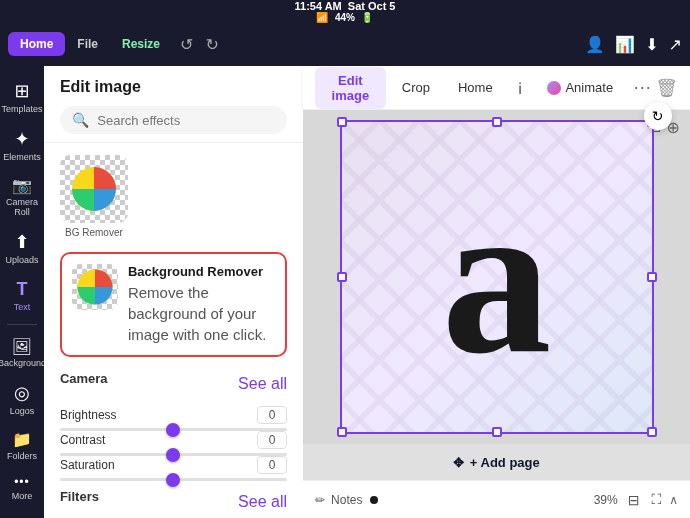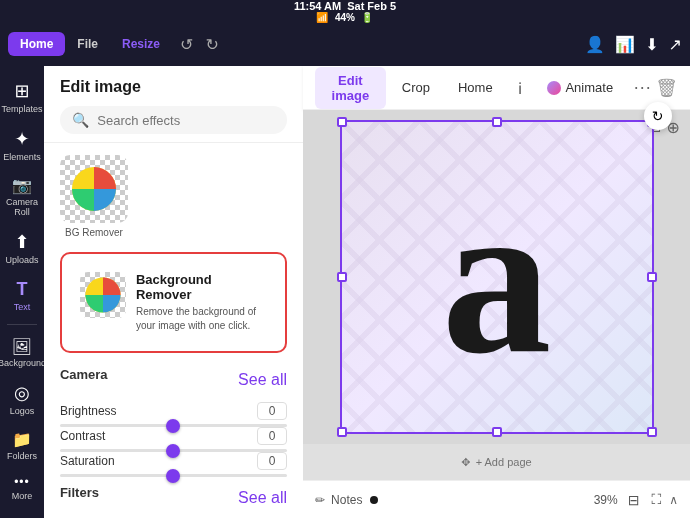--- a/index.html
+++ b/index.html
@@ -37,21 +37,21 @@
       font-size: 12px;
       font-weight: 600;
       padding: 5px 12px;
       border-radius: 6px;
       cursor: pointer;
       border: none;
       background: transparent;
     }
     .nav-btn.active { background: #7c3aed; color: white; }
     .nav-btn.file { background: transparent; color: #ccc; }
-    .nav-btn.resize { background: transparent; color: #8b5cf6; }
+    .nav-btn.resize { background: transparent; color: #86efac; }
     .nav-arrows { display: flex; gap: 4px; margin-left: 4px; }
     .nav-arrow { color: #aaa; font-size: 16px; cursor: pointer; padding: 2px 4px; }
     .nav-right-icons { margin-left: auto; display: flex; gap: 10px; align-items: center; }
     .nav-icon { color: white; font-size: 16px; cursor: pointer; }
 
     
     .main-layout {
       display: flex;
       width: 690px;
       height: calc(518px - 22px - 44px);
@@ -154,40 +154,40 @@
       align-items: center;
       justify-content: center;
     }
     .effect-thumb-label { font-size: 10px; color: #555; }
 
     
     .bg-remover-card {
       display: flex;
       align-items: flex-start;
       gap: 10px;
-      padding: 18px;
+      padding: 10px;
       border: 2px solid #e53e3e;
       border-radius: 10px;
       margin-bottom: 14px;
       cursor: pointer;
       background: white;
     }
     .bg-remover-icon {
       width: 46px;
       height: 46px;
       flex-shrink: 0;
       border-radius: 8px;
       overflow: hidden;
       background: repeating-conic-gradient(#ccc 0% 25%, white 0% 50%) 0 0 / 10px 10px;
       display: flex;
       align-items: center;
       justify-content: center;
     }
     .bg-remover-text h4 { font-size: 13px; font-weight: 700; color: #1a1a1a; margin-bottom: 3px; }
-    .bg-remover-text p { font-size: 10px; color: #555; line-height: 1.4; }
+    .bg-remover-text p { font-size: 15px; color: #555; line-height: 1.4; }
 
     
     .adjust-header {
       display: flex;
       justify-content: space-between;
       align-items: center;
       margin-bottom: 10px;
     }
     .see-all-link { font-size: 16px; color: #7c3aed; cursor: pointer; font-weight: 500; }
     .adjust-item { }
@@ -344,21 +344,21 @@
 
     
     .add-page-bar {
       height: 36px;
       background: #e0e0e0;
       display: flex;
       align-items: center;
       justify-content: center;
       cursor: pointer;
     }
-    .add-page-text { font-size: 11px; color: #737373; font-weight: 400; }
+    .add-page-text { font-size: 13px; color: #0f172a; font-weight: 700; }
 
     
     .bottom-bar {
       height: 38px;
       background: white;
       display: flex;
       align-items: center;
       padding: 0 12px;
       border-top: 1px solid #eee;
       gap: 8px;
@@ -408,21 +408,21 @@
     .chevron-up { color: #666; font-size: 12px; cursor: pointer; }
 
     .panel-scroll { overflow-y: auto; max-height: 100%; }
   </style>
 </head>
 <body>
 
 <div class="status-bar">
   <div class="status-left">
     <span>11:54 AM</span>
-    <span>Sat Feb 5</span>
+    <span>Sat Oct 5</span>
   </div>
   <div class="status-right">
     <span>📶</span>
     <span>44%</span>
     <span>🔋</span>
   </div>
 </div>
 
 <div class="top-nav">
   <button class="nav-btn active">Home</button>

